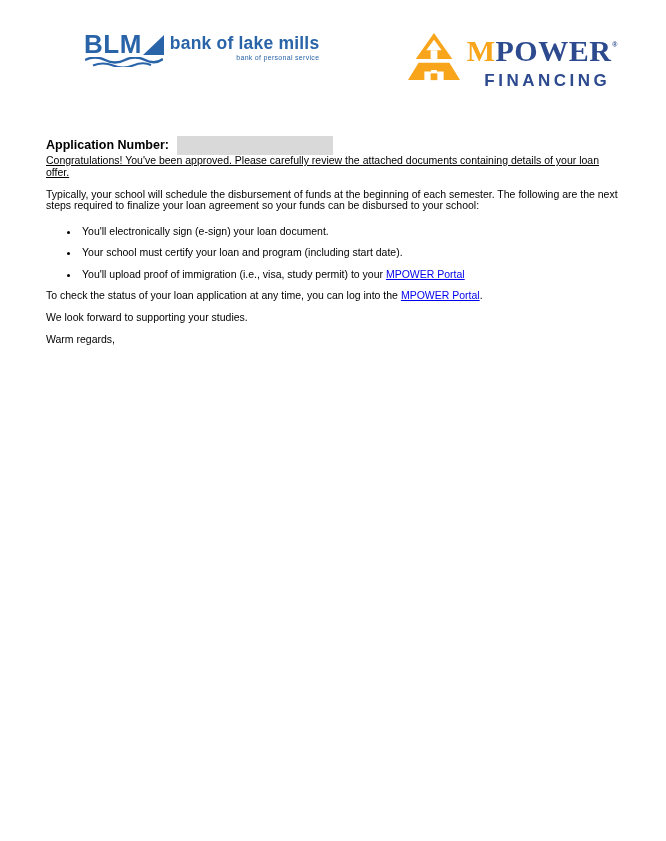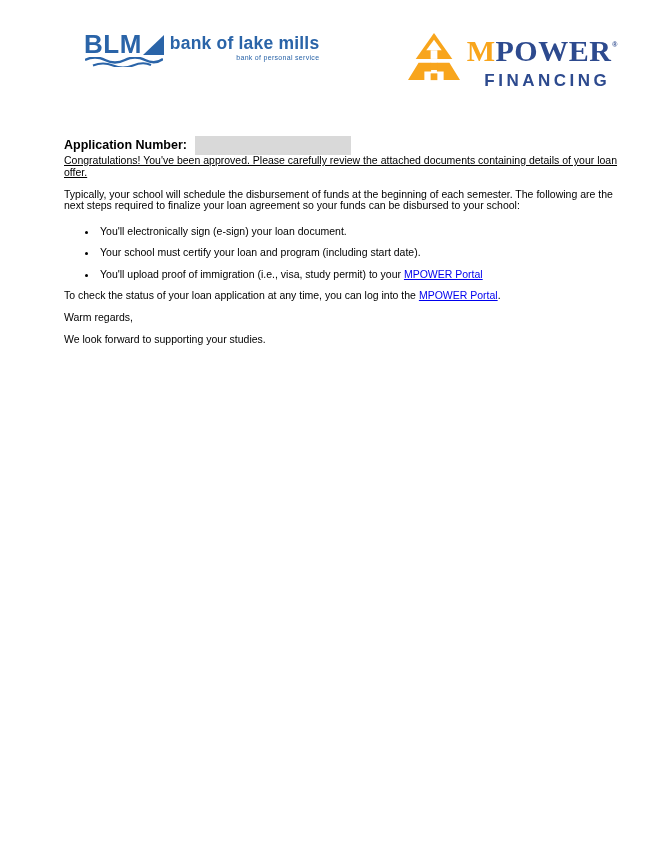--- a/index.html
+++ b/index.html
@@ -47,21 +47,21 @@
   .mpower-word .reg {
     font-family: "Liberation Sans", sans-serif;
     font-size: 7px; color: var(--mp-navy); vertical-align: 14px; margin-left: 1px;
   }
   .mpower-sub {
     font-size: 17px; font-weight: 600; letter-spacing: 3.5px;
     color: var(--mp-navy); margin-top: 5px; text-align: center; padding-left: 10px;
   }
 
   
-  .content { padding: 0 46px 0 64px; font-size: 10.5px; line-height: 11.5px; }
+  .content { padding: 0 46px 0 46px; font-size: 10.5px; line-height: 11.5px; }
   .app-line { margin-top: 45px; display: flex; align-items: center; }
   .h-bold { font-size: 12.5px; font-weight: 700; line-height: 15px; }
   .redacted {
     width: 156px; height: 19px; background: #d9d9d9;
     display: inline-block; margin-left: 8px;
   }
   .date-line { margin-top: 12px; }
   .date-line span { margin-right: 2px; }
 
   .content p { margin: 0 0 10.5px 0; }
@@ -140,20 +140,20 @@
       </li>
       <li>
         <span>You'll upload proof of immigration (i.e., visa, study permit) to your </span><a class="link" href="#">MPOWER Portal</a>
       </li>
     </ul>
 
     <p class="p-status">
       <span>To check the status of your loan application at any time, you can log into the </span><a class="link" href="#">MPOWER Portal</a><span>.</span>
     </p>
 
+    <p>We look forward to supporting your studies.</p>
+
     <p>Warm regards,</p>
-
-    <p>We look forward to supporting your studies.</p>
 
 
   </main>
 
 </div>
 
 </body></html>

